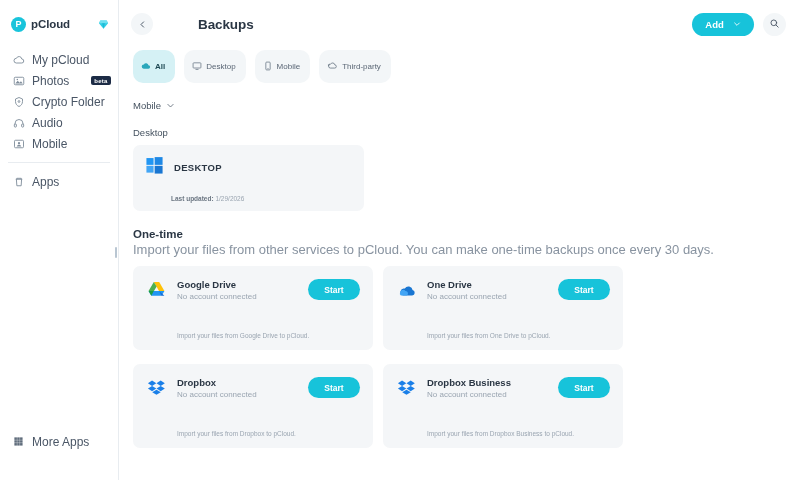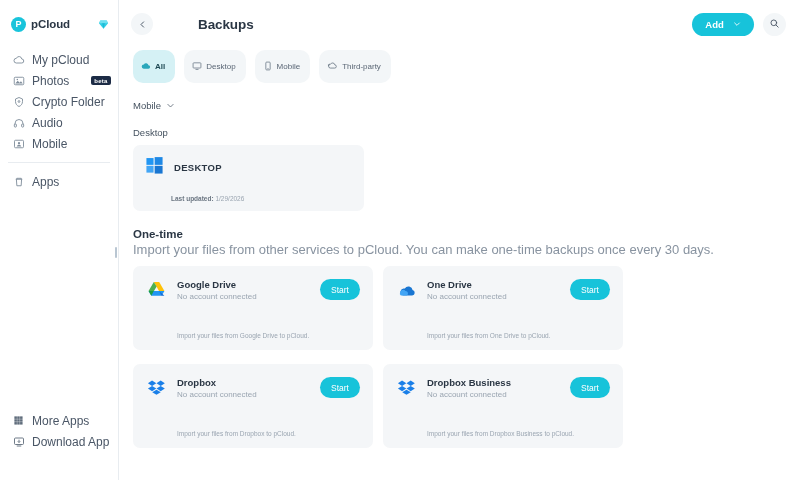--- a/index.html
+++ b/index.html
@@ -158,22 +158,22 @@
     position: relative;
   }
   .svc-head { display: flex; align-items: center; }
   .svc-ico { width: 21px; height: 21px; flex: 0 0 21px; margin-right: 10px; display:flex; align-items:center; justify-content:center; }
   .svc-texts { display: flex; flex-direction: column; gap: 2px; padding-top: 1px; }
   .svc-name { font-size: 9.5px; font-weight: bold; color: #2a3644; }
   .svc-status { font-size: 8px; color: #9aa5b1; }
   .start-btn {
     margin-left: auto;
     background: #17c3da; color: #fff; border: none;
-    width: 40px; height: 21px; border-radius: 11px;
-    font-size: 8.5px; font-weight: normal;
+    width: 52px; height: 21px; border-radius: 11px;
+    font-size: 8.5px; font-weight: bold;
     font-family: "Liberation Sans", sans-serif;
     cursor: pointer;
   }
   .svc-foot {
     position: absolute; left: 44px; bottom: 11px;
     font-size: 6.5px; color: #9aa5b1;
   }
 </style>
 </head>
 <body>
@@ -272,30 +272,20 @@
             <rect x="3" y="9.2" width="5.5" height="5.5"></rect>
               <rect x="9.2" y="9.2" width="5.5" height="5.5"></rect>
               <rect x="15.4" y="9.2" width="5.5" height="5.5"></rect>
             <rect x="3" y="15.4" width="5.5" height="5.5"></rect>
               <rect x="9.2" y="15.4" width="5.5" height="5.5"></rect>
               <rect x="15.4" y="15.4" width="5.5" height="5.5"></rect>
           </svg>
         </span>
         <span class="nav-label">More Apps</span>
       </div>
-      <div class="nav-item">
-        <span class="nav-ico">
-          <svg width="12" height="12" viewBox="0 0 24 24" fill="none" stroke="#5f6c7b" stroke-width="1.8">
-            <rect x="3" y="4" width="18" height="13" rx="2"></rect>
-            <path d="M12 7.4v5.4M9.6 10.6L12 13l2.4-2.4"></path>
-            <path d="M7.5 20h9"></path>
-          </svg>
-        </span>
-        <span class="nav-label">Download App</span>
-      </div>
     </div>
 
     <div class="resize-handle">
       <i></i>
         <i></i>
     </div>
   </aside>
 
   <main class="main">
 

